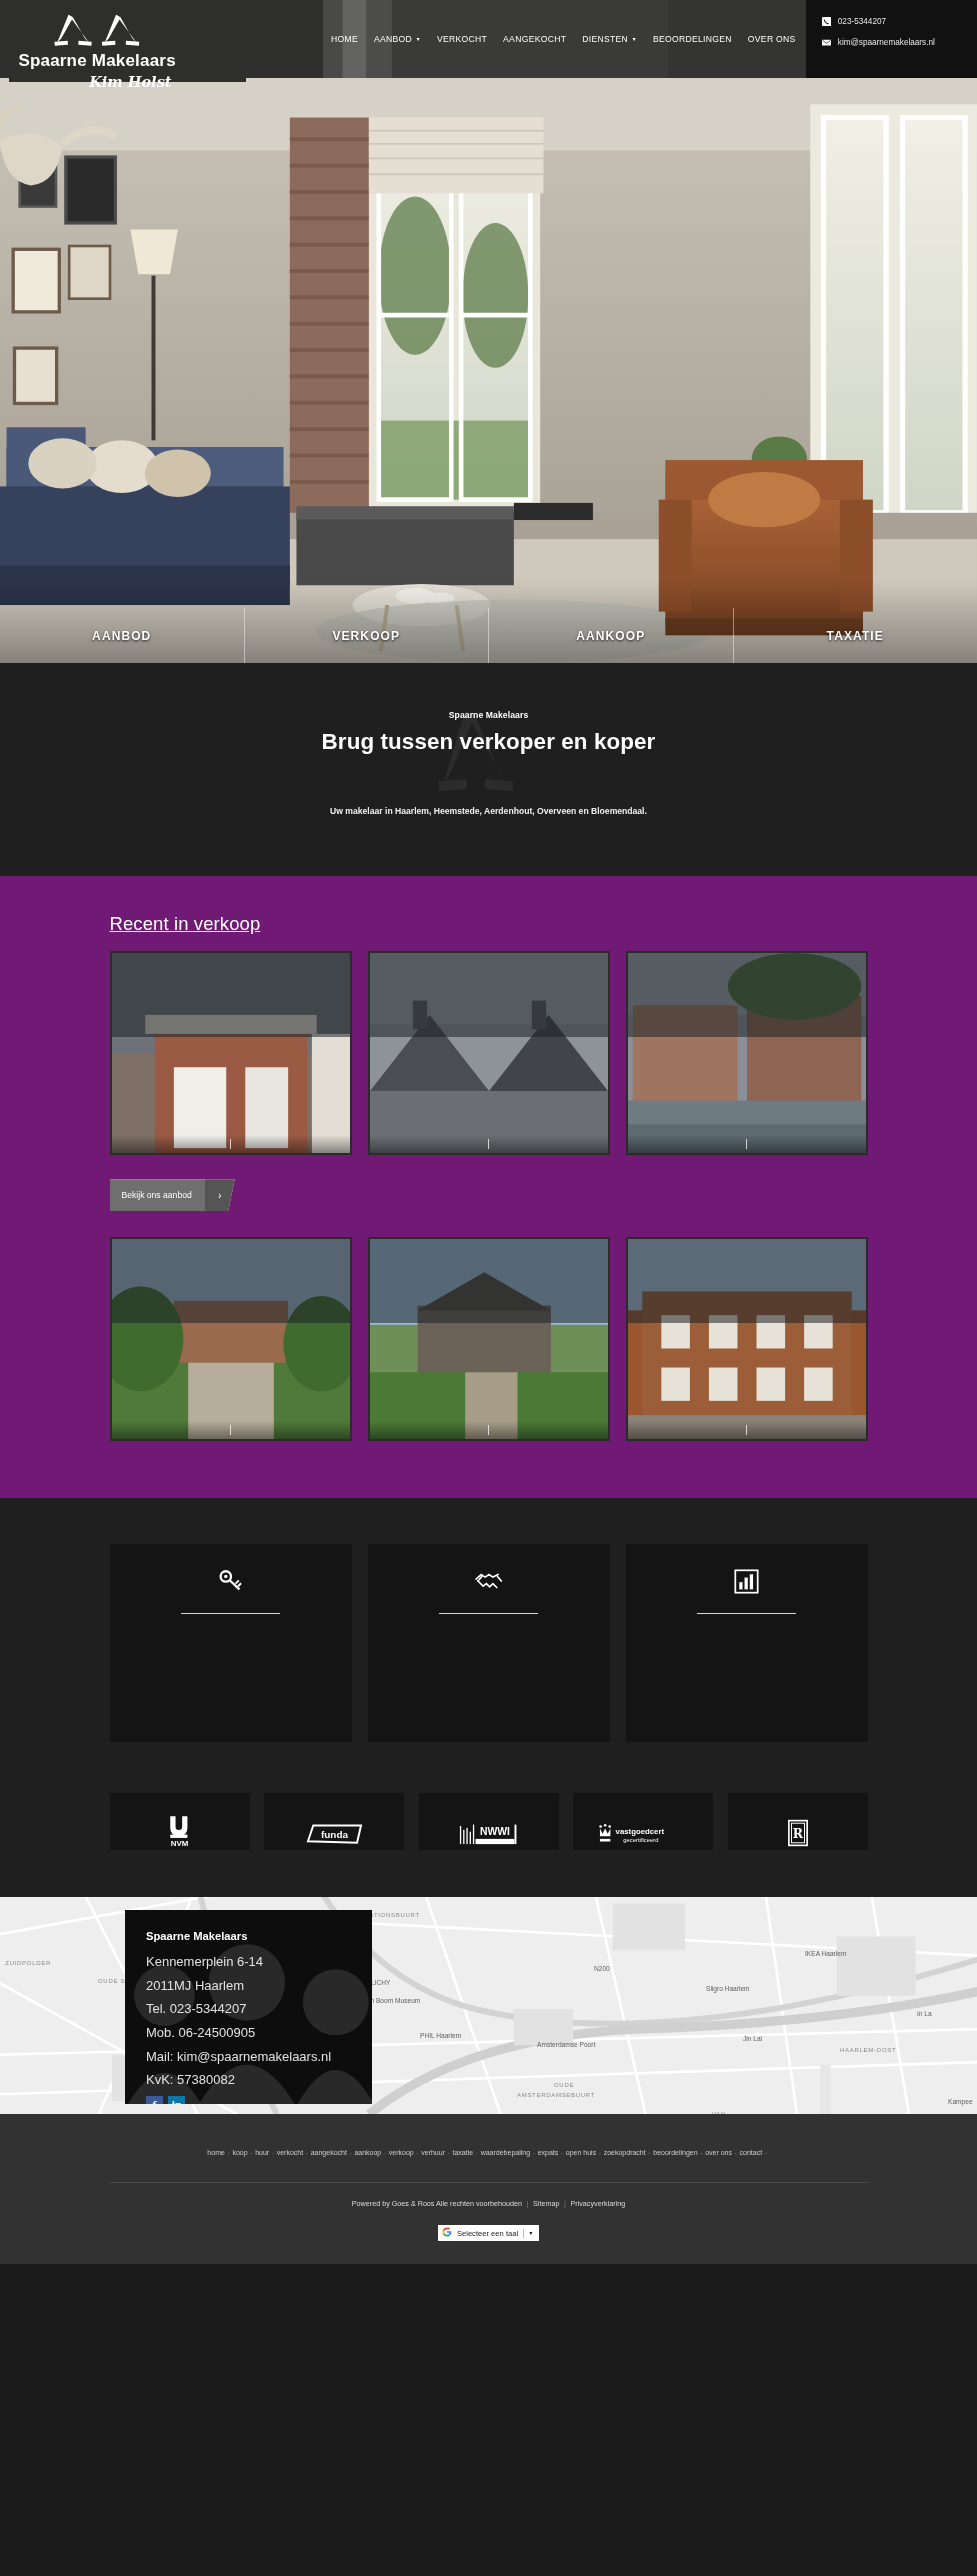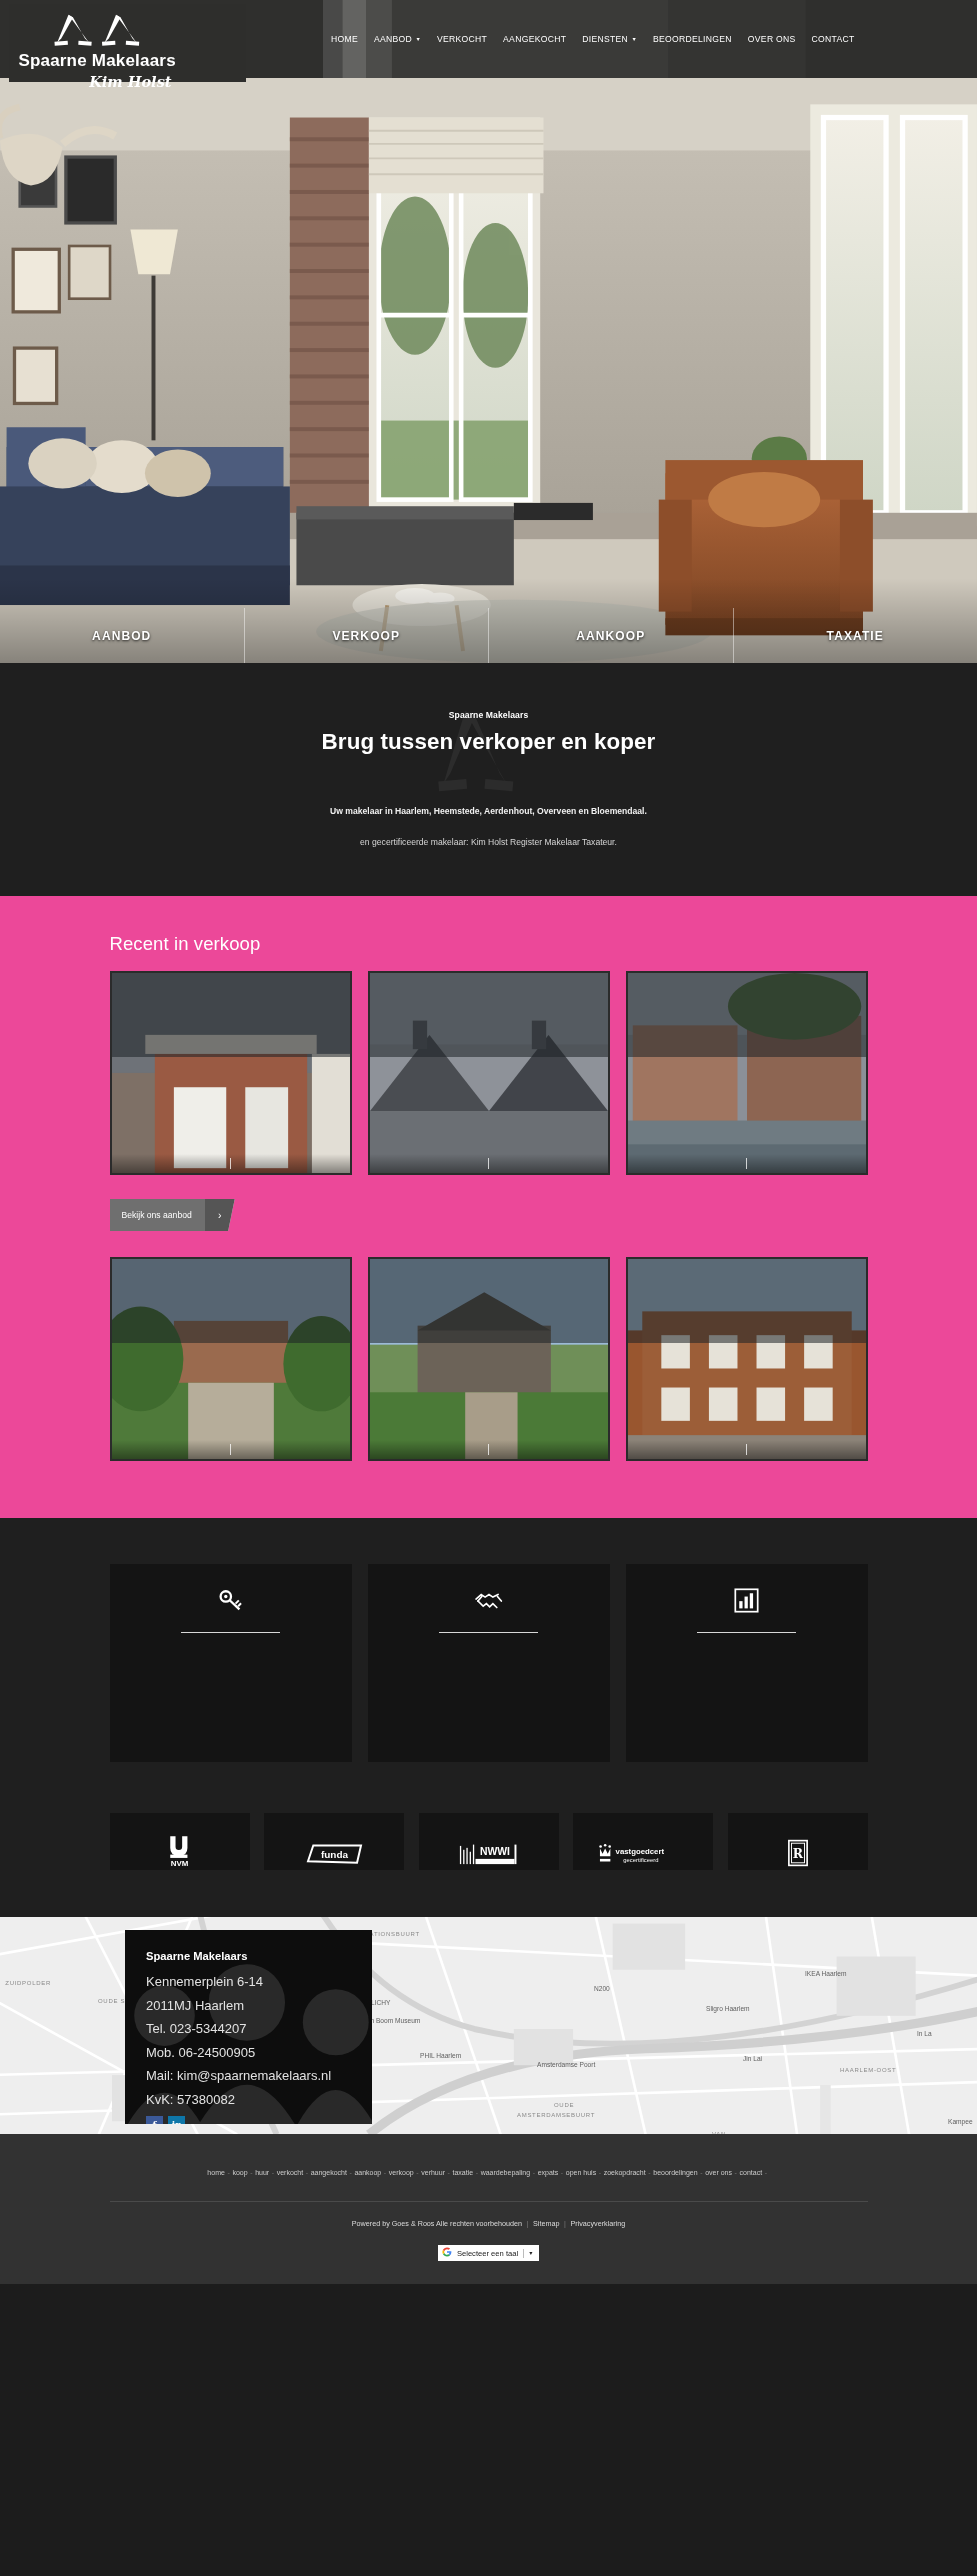--- a/index.html
+++ b/index.html
@@ -103,21 +103,21 @@
   .intro-lead {
     position:relative; font-size:8.6px; font-weight:bold; color:#f0f0f0;
     margin-bottom:17px;
   }
   .intro-text {
     position:relative; font-size:8.6px; color:#d6d6d6; line-height:2.3;
     max-width:593px; margin:0 auto;
   }
 
   
-  .listings { background:#ec4899; padding:37px 0 57px; }
+  .listings { background:#701a75; padding:37px 0 57px;text-decoration:underline; }
   .container { width:758px; margin:0 auto; }
   .section-title {
     font-size:18.5px; color:#fff; font-weight:normal; margin-bottom:16px;
     letter-spacing:0.1px;
   }
   .card-row { display:flex; gap:16px; }
   .card {
     flex:1; height:204px; position:relative; overflow:hidden;
     border:2.6px solid #2b2b2b; cursor:pointer;
   }
@@ -277,20 +277,36 @@
             <span>BEOORDELINGEN</span>
           </a>
           <a class="nav-item">
             <span>OVER ONS</span>
           </a>
           <a class="nav-item">
             <span>CONTACT</span>
           </a>
         </div>
 
+      <div class="contact-head">
+        <div class="contact-line">
+          <svg class="ci" viewBox="0 0 16 16">
+            <rect width="16" height="16" rx="2" fill="#fff"></rect>
+            <path d="M5 4c0 4 3 7 7 7l-1.2 1.4c-.4.4-1 .5-1.5.2C7 11.3 4.7 9 3.4 6.7c-.3-.5-.2-1.1.2-1.5L5 4z" fill="#111"></path>
+          </svg>
+          <span>023-5344207</span>
+        </div>
+        <div class="contact-line">
+          <svg class="ci" viewBox="0 0 16 16">
+            <rect x="0" y="3" width="16" height="10" rx="1" fill="#fff"></rect>
+            <path d="M1 4.2l7 5 7-5" stroke="#111" stroke-width="1.2" fill="none"></path>
+          </svg>
+          <span>kim@spaarnemakelaars.nl</span>
+        </div>
+      </div>
     </div>
   </div>
 
   <div class="hero">
     <svg class="hero-photo" viewBox="0 0 1483 888" preserveAspectRatio="none">
       <defs>
         <linearGradient id="wallg" x1="0" y1="0" x2="0" y2="1">
           <stop offset="0" stop-color="#c9c3b8"></stop>
             <stop offset="1" stop-color="#9e988d"></stop>
         </linearGradient>
@@ -440,21 +456,20 @@
         <polygon points="20,100 28,88 58,18 46,12"></polygon>
         <polygon points="46,12 58,18 88,88 96,100"></polygon>
         <rect x="14" y="96" width="34" height="12" transform="rotate(-5 31 102)"></rect>
         <rect x="70" y="96" width="34" height="12" transform="rotate(5 87 102)"></rect>
       </g>
     </svg>
     <div class="intro-sub">Spaarne Makelaars</div>
     <div class="intro-title">Brug tussen verkoper en koper</div>
     <div class="intro-lead">Uw makelaar in Haarlem, Heemstede, Aerdenhout, Overveen en Bloemendaal.</div>
     <div class="intro-text">
-      <div>en gecertificeerde makelaar: Kim Holst Register Makelaar Taxateur.</div>
     </div>
   </div>
 
   <div class="listings">
     <div class="container">
       <div class="section-title">Recent in verkoop</div>
       <div class="card-row" id="row1">
           <div class="card">
             <svg class="card-photo" viewBox="0 0 100 100" preserveAspectRatio="none">
               <rect width="100" height="100" fill="#7e7066"></rect>

